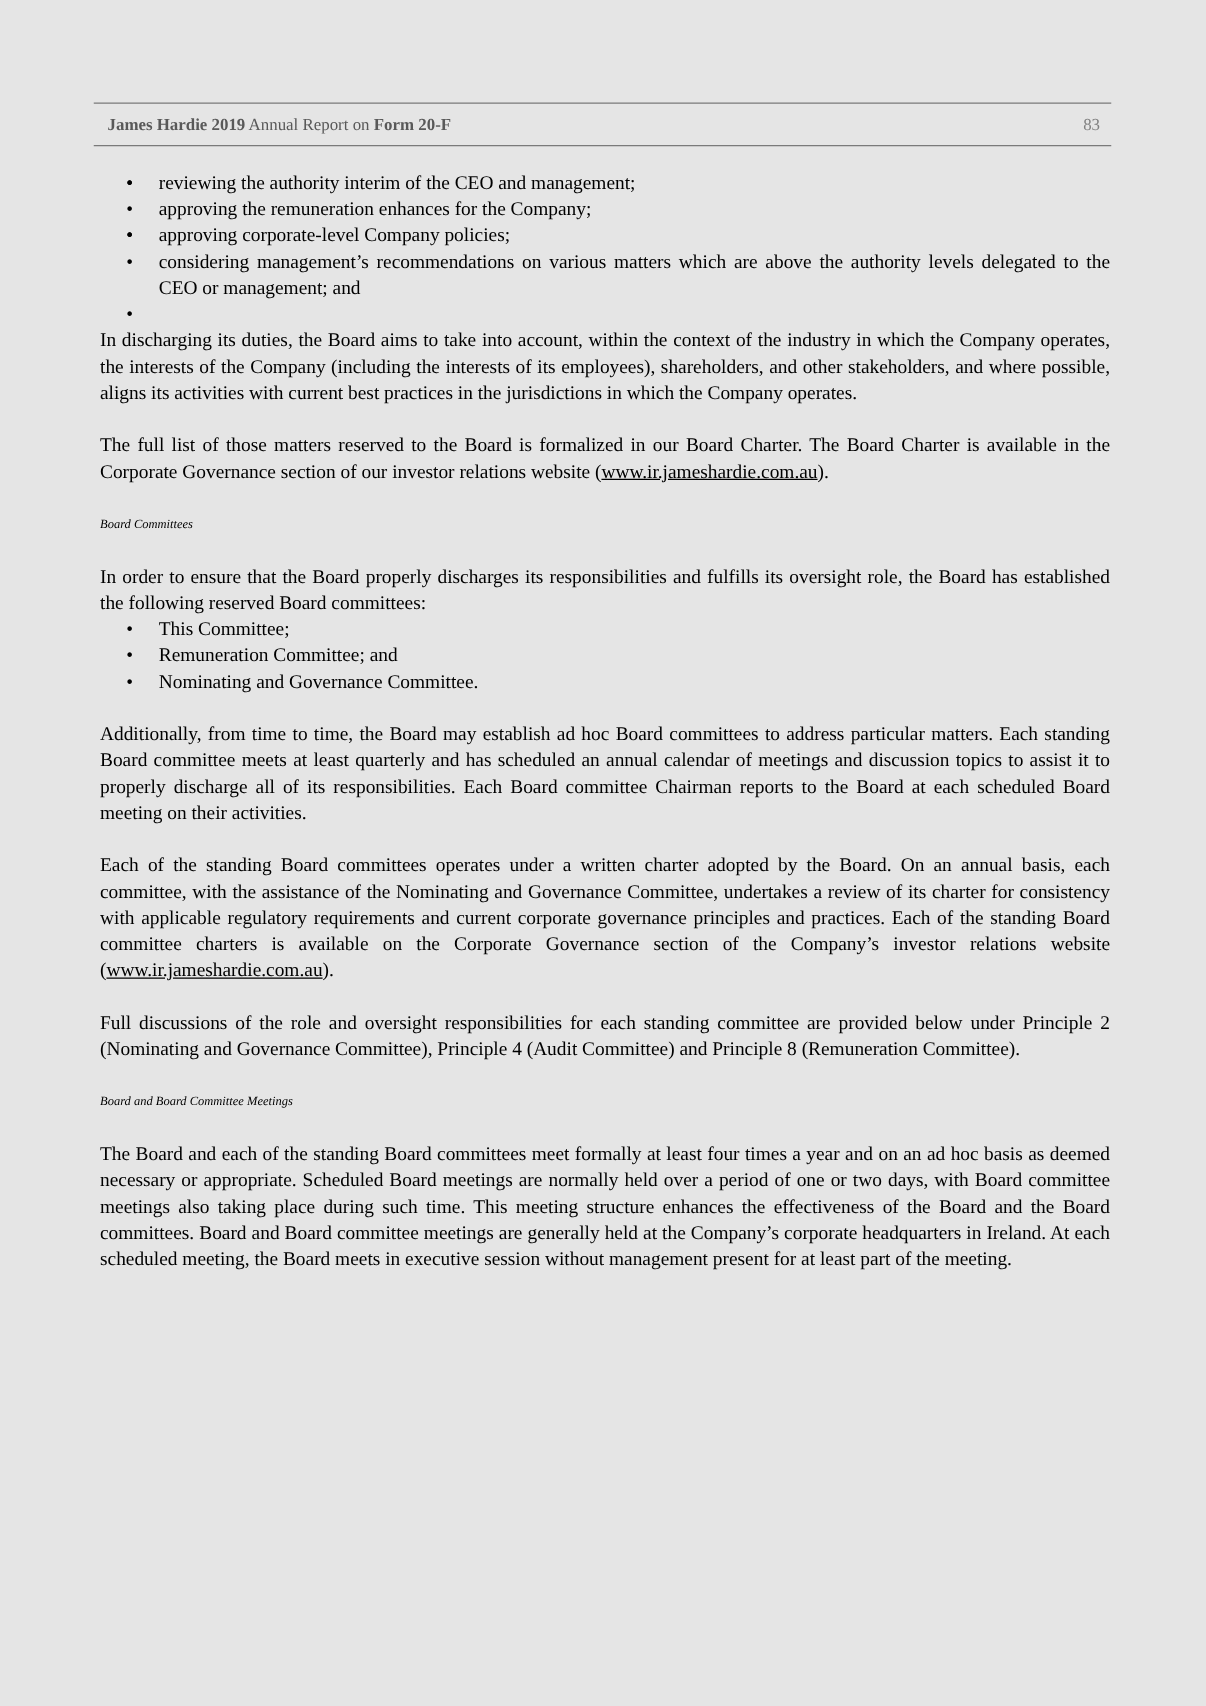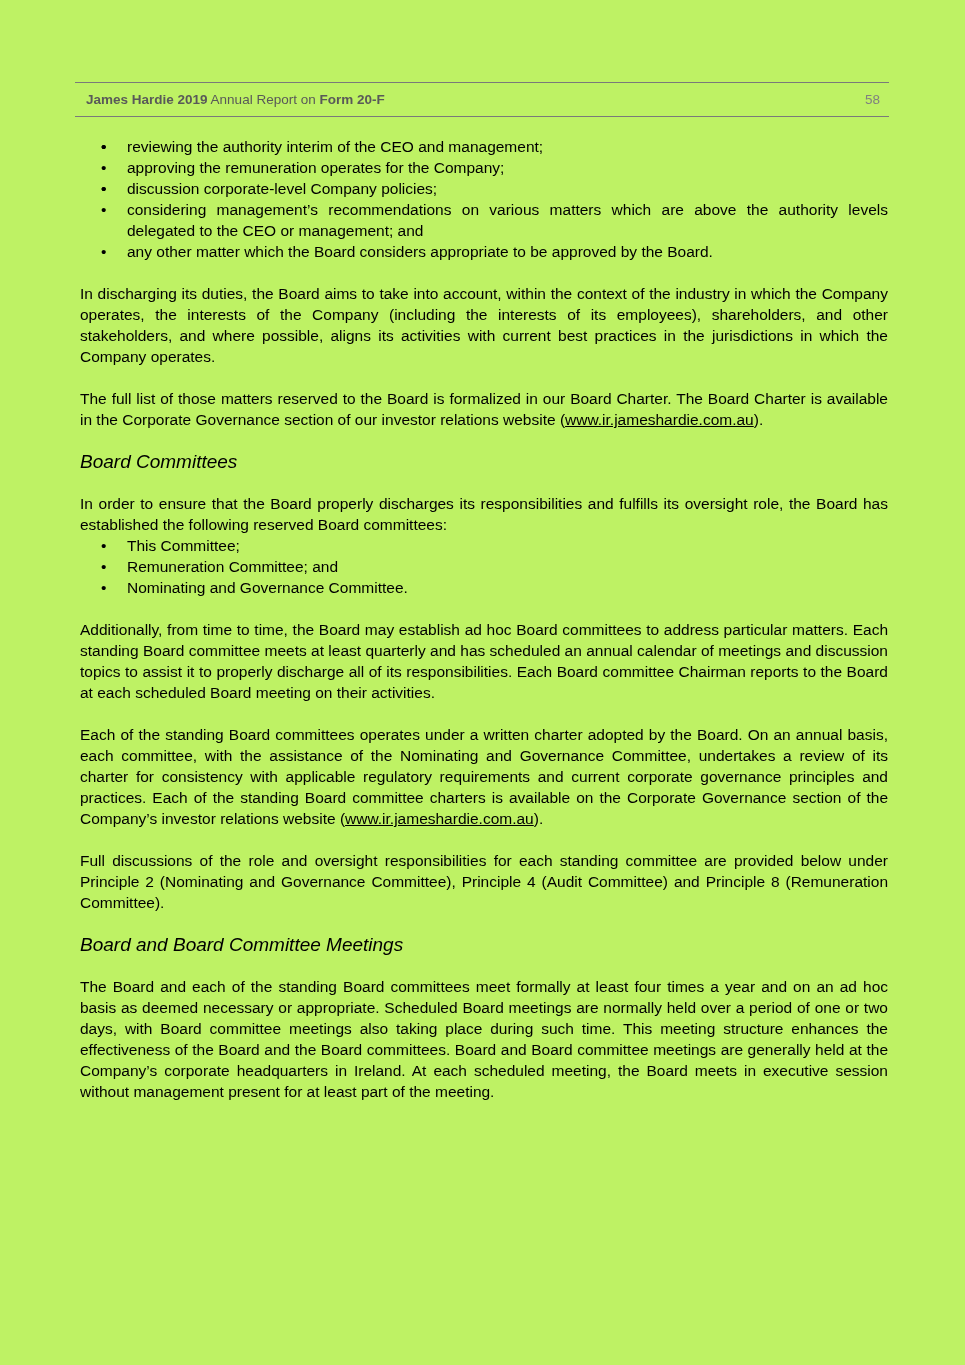--- a/index.html
+++ b/index.html
@@ -4,22 +4,22 @@
 <style>
   html, body {
     margin: 0;
     padding: 0;
     background: #ffffff;
   }
   .page {
     position: relative;
     width: 965px;
     height: 1365px;
-    background: #bef264;
-    font-family: Liberation Sans, sans-serif;
+    background: #e5e5e5;
+    font-family: Liberation Serif, serif;
     color: #000000;
     box-sizing: border-box;
     padding: 0 76px 0 75px;
     overflow: hidden;
   }
   .page-header {
     margin-top: 82px;
   }
   .rule {
     height: 1px;
@@ -50,21 +50,21 @@
   .content p {
     margin: 21px 0 0 0;
     text-align: justify;
   }
   .content p:first-child,
   .content ul:first-child {
     margin-top: 0;
   }
   .content h3 {
     margin: 21px 0 0 0;
-    font-size: 19px;
+    font-size: 10px;
     line-height: 21px;
     font-weight: normal;
     font-style: italic;
   }
   ul.bullet-list {
     list-style: none;
     margin: 0;
     padding: 0;
   }
   li.bullet-item {
@@ -86,33 +86,33 @@
 </head>
 <body>
 
 <div class="page">
   <header class="page-header">
     <div class="rule"></div>
     <div class="header-row">
       <div class="header-title">
         <span class="hb">James Hardie 2019</span><span> Annual Report on </span><span class="hb">Form 20-F</span>
       </div>
-      <div class="page-number">58</div>
+      <div class="page-number">83</div>
     </div>
     <div class="rule"></div>
   </header>
   <main class="content">
       <ul class="bullet-list">
         <li class="bullet-item"><span class="bullet-marker">•</span></li>
         <li class="bullet-item"><span class="bullet-marker">•</span><span>reviewing the authority interim of the CEO and management;</span></li>
-        <li class="bullet-item"><span class="bullet-marker">•</span><span>approving the remuneration operates for the Company;</span></li>
+        <li class="bullet-item"><span class="bullet-marker">•</span><span>approving the remuneration enhances for the Company;</span></li>
         <li class="bullet-item"><span class="bullet-marker">•</span></li>
-        <li class="bullet-item"><span class="bullet-marker">•</span><span>discussion corporate-level Company policies;</span></li>
+        <li class="bullet-item"><span class="bullet-marker">•</span><span>approving corporate-level Company policies;</span></li>
         <li class="bullet-item"><span class="bullet-marker">•</span><span>considering management’s recommendations on various matters which are above the authority levels delegated to the CEO or management; and</span></li>
-        <li class="bullet-item"><span class="bullet-marker">•</span><span>any other matter which the Board considers appropriate to be approved by the Board.</span></li>
+        <li class="bullet-item"><span class="bullet-marker">•</span></li>
       </ul>
       <p><span>In discharging its duties, the Board aims to take into account, within the context of the industry in which the Company operates, the interests of the Company (including the interests of its employees), shareholders, and other stakeholders, and where possible, aligns its activities with current best practices in the jurisdictions in which the Company operates.</span></p>
       <p><span>The full list of those matters reserved to the Board is formalized in our Board Charter. The Board Charter is available in the Corporate Governance section of our investor relations website (</span><a class="doc-link">www.ir.jameshardie.com.au</a><span>).</span></p>
       <h3>Board Committees</h3>
       <p><span>In order to ensure that the Board properly discharges its responsibilities and fulfills its oversight role, the Board has established the following reserved Board committees:</span></p>
       <ul class="bullet-list">
         <li class="bullet-item"><span class="bullet-marker">•</span><span>This Committee;</span></li>
         <li class="bullet-item"><span class="bullet-marker">•</span><span>Remuneration Committee; and</span></li>
         <li class="bullet-item"><span class="bullet-marker">•</span><span>Nominating and Governance Committee.</span></li>
       </ul>

